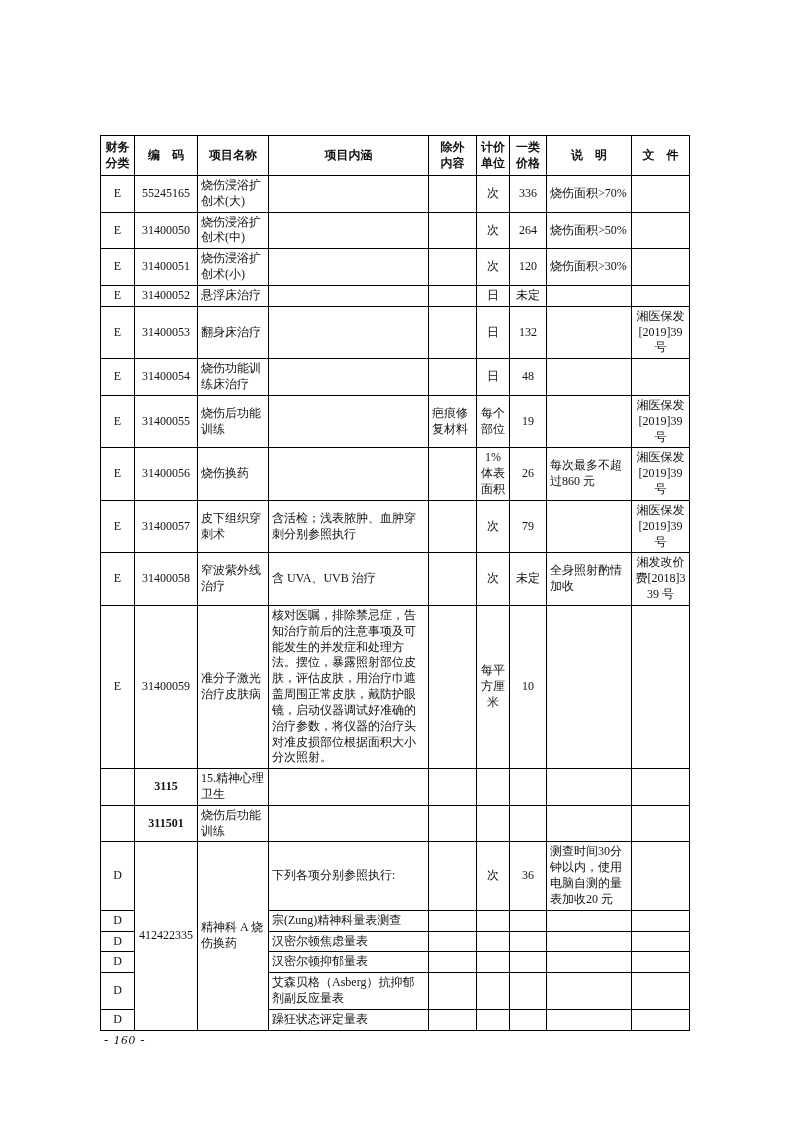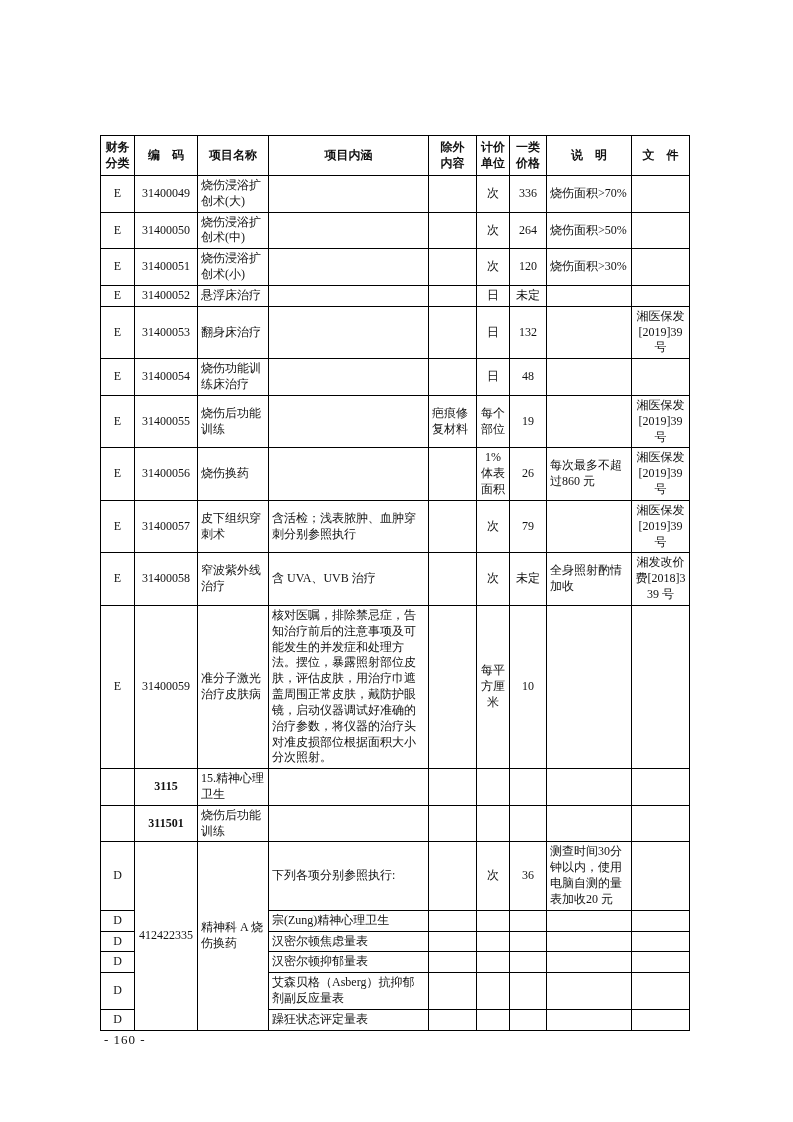--- a/index.html
+++ b/index.html
@@ -43,20 +43,21 @@
   td.col0, td.col1, td.col5, td.col6, td.col8 { text-align: center; }
   td.col2, td.col3, td.col4, td.col7 { text-align: left; }
   td.bold { font-weight: bold; }
   .footer {
     position: absolute;
     left: 104px;
     top: 1032px;
     font-size: 13px;
     letter-spacing: 1px;
     color: #111111;
+    font-style: italic;
   }
 </style>
 </head>
 <body>
 
 <div class="page">
   <table class="price-table">
     <colgroup>
       <col style="width:34px">
       <col style="width:63px">
@@ -81,21 +82,21 @@
 单位</th>
           <th>一类
 价格</th>
           <th>说　明</th>
           <th>文　件</th>
         </tr>
     </thead>
     <tbody>
         <tr>
           <td class="col0">E</td>
-          <td class="col1">31400049</td>
+          <td class="col1">55245165</td>
           <td class="col2">烧伤浸浴扩创术(大)</td>
           <td class="col3"></td>
           <td class="col4"></td>
           <td class="col5">次</td>
           <td class="col6">336</td>
           <td class="col7">烧伤面积&gt;70%</td>
           <td class="col8"></td>
         </tr>
         <tr>
           <td class="col0">E</td>
@@ -235,21 +236,21 @@
           <td class="col2" rowspan="6">精神科 A 烧伤换药</td>
           <td class="col3">下列各项分别参照执行:</td>
           <td class="col4"></td>
           <td class="col5">次</td>
           <td class="col6">36</td>
           <td class="col7">测查时间30分钟以内，使用电脑自测的量表加收20 元</td>
           <td class="col8"></td>
         </tr>
         <tr>
           <td class="col0">D</td>
-          <td class="col3">宗(Zung)精神心理卫生</td>
+          <td class="col3">宗(Zung)精神科量表测查</td>
           <td class="col4"></td>
           <td class="col5"></td>
           <td class="col6"></td>
           <td class="col7"></td>
           <td class="col8"></td>
         </tr>
         <tr>
           <td class="col0">D</td>
           <td class="col3">汉密尔顿焦虑量表</td>
           <td class="col4"></td>

